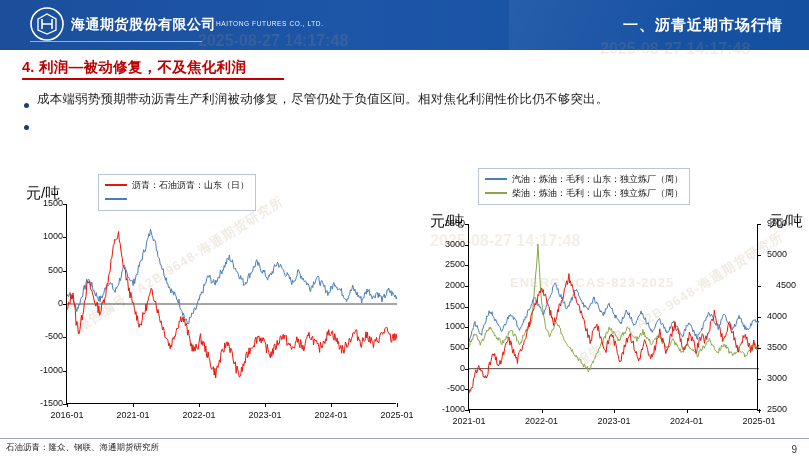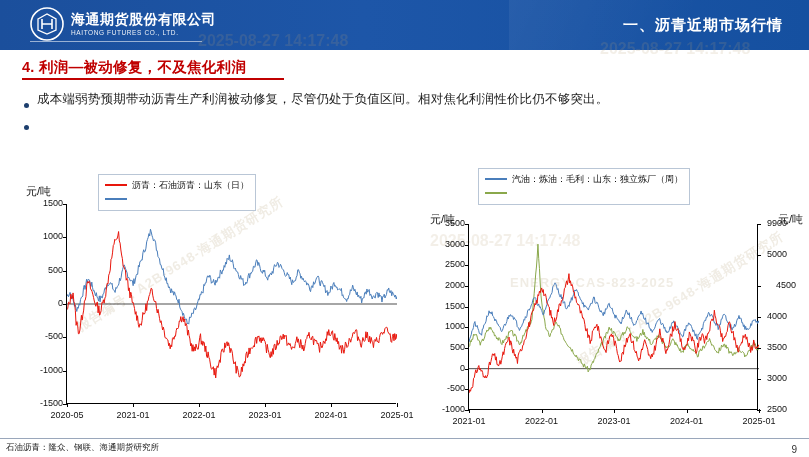--- a/index.html
+++ b/index.html
@@ -7,21 +7,21 @@
 
   
   .header{position:absolute;left:0;top:0;width:809px;height:50px;
     background:linear-gradient(90deg,#1b4f9c 0%,#1d56a8 45%,#1550a0 100%);
     overflow:hidden;}
   .header:after{content:"";position:absolute;right:0;top:0;width:300px;height:50px;
     background:linear-gradient(115deg,rgba(255,255,255,0.06) 0%,rgba(255,255,255,0.0) 60%);}
   .logo-wrap{position:absolute;left:30px;top:7px;display:flex;align-items:center;gap:7px;}
   .logo-mark{width:34px;height:34px;position:relative;}
   .logo-mark svg{display:block;}
-  .logo-text{display:flex;flex-direction:column;justify-content:center;}
+  .logo-text{display:flex;flex-direction:row;justify-content:center;align-items:center;}
   .logo-cn{color:#ffffff;font-size:14px;font-weight:bold;letter-spacing:0.5px;line-height:17px;}
   .logo-en{color:#ffffff;font-size:6.5px;letter-spacing:0.6px;line-height:10px;opacity:.92;}
   .logo-sep{position:absolute;left:30px;top:41px;width:172px;height:1px;background:rgba(255,255,255,.55);}
   .header-title{position:absolute;right:26px;top:16px;color:#ffffff;font-size:15px;font-weight:bold;letter-spacing:1px;}
 
   
   .sec-title{position:absolute;left:22px;top:58px;font-size:14.5px;font-weight:bold;color:#c00000;letter-spacing:.3px;}
   .sec-underline{position:absolute;left:22px;top:78px;width:262px;height:2px;background:#c00000;}
 
   
@@ -35,21 +35,21 @@
   .wm{position:absolute;color:rgba(182,160,120,.20);font-size:13px;font-weight:bold;pointer-events:none;white-space:nowrap;letter-spacing:1px;}
   .wm.r{transform:rotate(-32deg);}
   .wm2{position:absolute;color:rgba(182,160,120,.17);font-size:16px;font-weight:bold;pointer-events:none;white-space:nowrap;}
 
   
   .chart-box{position:absolute;background:transparent;}
   .legend{position:absolute;border:1px solid #b9c6d6;background:rgba(255,255,255,.85);padding:3px 6px 4px 6px;}
   .legend .row{display:flex;align-items:center;height:14px;white-space:nowrap;}
   .legend .swatch{width:22px;height:2px;margin-right:5px;flex:none;}
   .legend .lbl{font-size:9px;color:#111;}
-  .axis-unit{position:absolute;font-size:11px;color:#111;}
+  .axis-unit{position:absolute;font-size:15px;color:#111;}
   .ytick{position:absolute;font-size:9px;color:#111;text-align:right;}
   .xtick{position:absolute;font-size:9px;color:#111;text-align:center;}
   .plot{position:absolute;border-left:1px solid #000;border-bottom:1px solid #000;box-sizing:border-box;}
   .plot.right-axis{border-right:1px solid #000;}
   .plot svg{display:block;position:absolute;left:0;top:0;}
   .tick-l{position:absolute;left:-4px;width:4px;height:1px;background:#000;}
   .tick-r{position:absolute;right:-4px;width:4px;height:1px;background:#000;}
   .tick-b{position:absolute;bottom:-4px;width:1px;height:4px;background:#000;}
 
   
@@ -121,21 +121,21 @@
       <div class="ytick" style="left: -42px; width: 38px; top: 60.6667px;">500</div>
       <div class="tick-l" style="top: 100px;"></div>
       <div class="ytick" style="left: -42px; width: 38px; top: 94px;">0</div>
       <div class="tick-l" style="top: 133.333px;"></div>
       <div class="ytick" style="left: -42px; width: 38px; top: 127.333px;">-500</div>
       <div class="tick-l" style="top: 166.667px;"></div>
       <div class="ytick" style="left: -42px; width: 38px; top: 160.667px;">-1000</div>
       <div class="tick-l" style="top: 200px;"></div>
       <div class="ytick" style="left: -42px; width: 38px; top: 194px;">-1500</div>
       <div class="tick-b" style="left: 0px;"></div>
-      <div class="xtick" style="left: -26px; width: 52px; top: 206px;">2020-05</div>
+      <div class="xtick" style="left: -26px; width: 52px; top: 206px;">2016-01</div>
       <div class="tick-b" style="left: 66px;"></div>
       <div class="xtick" style="left: 40px; width: 52px; top: 206px;">2021-01</div>
       <div class="tick-b" style="left: 132px;"></div>
       <div class="xtick" style="left: 106px; width: 52px; top: 206px;">2022-01</div>
       <div class="tick-b" style="left: 198px;"></div>
       <div class="xtick" style="left: 172px; width: 52px; top: 206px;">2023-01</div>
       <div class="tick-b" style="left: 264px;"></div>
       <div class="xtick" style="left: 238px; width: 52px; top: 206px;">2024-01</div>
       <div class="tick-b" style="left: 330px;"></div>
       <div class="xtick" style="left: 304px; width: 52px; top: 206px;">2025-01</div>
@@ -143,20 +143,21 @@
 </div>
 
 <div class="chart-box" id="chart-right" style="left:420px;top:160px;width:385px;height:270px;">
   <div class="legend" style="left:58px;top:8px;">
     <div class="row">
       <span class="swatch" id="r0sw" style="background: rgb(74, 126, 187);"></span>
       <span class="lbl">汽油：炼油：毛利：山东：独立炼厂（周）</span>
     </div>
     <div class="row">
       <span class="swatch" id="r1sw" style="background: rgb(138, 168, 75);"></span>
+      <span class="lbl">柴油：炼油：毛利：山东：独立炼厂（周）</span>
     </div>
   </div>
   <div class="axis-unit" style="left:10px;top:52px;">元/吨</div>
   <div class="axis-unit" style="right:2px;top:52px;">元/吨</div>
   <div class="plot right-axis" id="plot-right" style="left:48px;top:64px;width:290px;height:186px;">
     <svg id="svg-right" width="290" height="186" viewBox="0 0 290 186" preserveAspectRatio="none">
         <line x1="0" x2="290" y1="144.66666666666669" y2="144.66666666666669" stroke="#000" stroke-width="0.7"></line>
         <polyline points="0.00,122.77 0.75,121.79 1.50,116.68 2.25,117.86 3.00,114.95 3.75,115.41 4.50,110.34 5.25,111.43 5.99,110.15 6.74,111.17 7.49,110.40 8.24,113.09 8.99,116.42 9.74,116.10 10.49,116.81 11.24,121.23 11.99,117.89 12.74,117.17 13.49,114.96 14.24,116.89 14.99,114.98 15.74,113.01 16.49,108.88 17.24,108.40 17.98,105.97 18.73,107.19 19.48,106.31 20.23,103.26 20.98,105.30 21.73,103.23 22.48,105.37 23.23,106.32 23.98,108.57 24.73,108.18 25.48,111.89 26.23,111.16 26.98,112.53 27.73,115.00 28.48,113.90 29.22,116.33 29.97,113.57 30.72,114.52 31.47,117.11 32.22,119.79 32.97,120.66 33.72,116.32 34.47,119.01 35.22,115.79 35.97,115.40 36.72,115.34 37.47,111.89 38.22,114.36 38.97,112.92 39.72,107.73 40.47,108.23 41.21,106.79 41.96,107.03 42.71,106.11 43.46,106.88 44.21,111.85 44.96,112.12 45.71,109.87 46.46,111.03 47.21,112.23 47.96,117.42 48.71,116.57 49.46,117.17 50.21,120.43 50.96,120.59 51.71,118.16 52.45,118.70 53.20,115.37 53.95,111.37 54.70,112.13 55.45,109.88 56.20,108.39 56.95,105.57 57.70,107.22 58.45,102.80 59.20,102.33 59.95,100.58 60.70,97.49 61.45,100.33 62.20,97.81 62.95,95.37 63.70,85.85 64.44,78.45 65.19,69.25 65.94,60.01 66.69,50.05 67.44,43.01 68.19,32.94 68.94,20.13 69.69,34.41 70.44,44.32 71.19,58.99 71.94,71.15 72.69,78.04 73.44,83.93 74.19,87.10 74.94,93.17 75.68,96.01 76.43,102.51 77.18,105.62 77.93,106.17 78.68,106.43 79.43,108.57 80.18,112.34 80.93,112.70 81.68,109.37 82.43,108.54 83.18,105.72 83.93,105.43 84.68,105.20 85.43,101.09 86.18,99.84 86.93,97.87 87.67,99.34 88.42,100.67 89.17,102.16 89.92,100.97 90.67,103.79 91.42,104.33 92.17,110.23 92.92,110.02 93.67,111.71 94.42,113.57 95.17,116.26 95.92,116.76 96.67,118.33 97.42,119.41 98.17,120.82 98.91,121.94 99.66,122.88 100.41,123.38 101.16,123.35 101.91,125.12 102.66,127.32 103.41,125.47 104.16,129.03 104.91,130.59 105.66,131.18 106.41,132.54 107.16,131.12 107.91,133.45 108.66,133.58 109.41,136.76 110.16,135.19 110.90,135.04 111.65,135.51 112.40,139.28 113.15,139.82 113.90,140.21 114.65,143.13 115.40,139.86 116.15,142.26 116.90,144.18 117.65,144.05 118.40,142.19 119.15,147.89 119.90,146.38 120.65,144.75 121.40,145.48 122.14,140.98 122.89,139.81 123.64,137.47 124.39,138.48 125.14,135.43 125.89,134.29 126.64,131.86 127.39,129.55 128.14,128.92 128.89,128.98 129.64,125.06 130.39,124.25 131.14,122.79 131.89,119.89 132.64,118.21 133.39,121.17 134.13,116.93 134.88,113.70 135.63,112.12 136.38,114.13 137.13,108.65 137.88,108.45 138.63,109.41 139.38,105.95 140.13,103.14 140.88,105.66 141.63,106.12 142.38,104.24 143.13,108.58 143.88,109.69 144.63,107.12 145.37,108.34 146.12,109.40 146.87,112.07 147.62,112.79 148.37,113.12 149.12,117.04 149.87,114.91 150.62,116.72 151.37,115.81 152.12,111.39 152.87,111.09 153.62,108.40 154.37,111.33 155.12,108.23 155.87,109.68 156.61,107.70 157.36,106.08 158.11,102.71 158.86,103.40 159.61,104.62 160.36,104.42 161.11,107.50 161.86,108.82 162.61,110.70 163.36,111.76 164.11,112.49 164.86,112.44 165.61,114.10 166.36,113.55 167.11,112.53 167.86,117.42 168.60,112.82 169.35,114.71 170.10,113.44 170.85,111.15 171.60,109.04 172.35,111.27 173.10,110.59 173.85,105.45 174.60,110.90 175.35,108.25 176.10,113.04 176.85,112.33 177.60,114.87 178.35,113.60 179.10,114.33 179.84,116.41 180.59,115.01 181.34,119.78 182.09,120.72 182.84,120.15 183.59,119.59 184.34,116.63 185.09,115.79 185.84,114.60 186.59,114.08 187.34,115.99 188.09,111.82 188.84,113.04 189.59,110.83 190.34,113.32 191.09,112.71 191.83,115.19 192.58,114.97 193.33,119.69 194.08,117.90 194.83,117.59 195.58,122.00 196.33,121.87 197.08,124.09 197.83,122.53 198.58,122.95 199.33,123.30 200.08,122.94 200.83,121.98 201.58,120.17 202.33,117.43 203.07,116.06 203.82,114.71 204.57,115.92 205.32,117.18 206.07,120.98 206.82,118.43 207.57,121.21 208.32,120.78 209.07,123.70 209.82,124.00 210.57,126.94 211.32,124.71 212.07,128.46 212.82,127.45 213.57,127.25 214.32,128.39 215.06,123.98 215.81,122.22 216.56,123.78 217.31,120.66 218.06,121.62 218.81,119.59 219.56,122.45 220.31,122.54 221.06,124.92 221.81,124.39 222.56,125.81 223.31,126.55 224.06,125.23 224.81,127.30 225.56,127.36 226.30,127.88 227.05,129.91 227.80,130.24 228.55,133.16 229.30,132.39 230.05,126.94 230.80,127.02 231.55,124.83 232.30,126.55 233.05,126.40 233.80,122.10 234.55,122.03 235.30,124.27 236.05,122.13 236.80,121.24 237.55,118.57 238.29,117.91 239.04,117.16 239.79,117.16 240.54,114.39 241.29,116.81 242.04,119.20 242.79,121.48 243.54,121.01 244.29,121.39 245.04,123.08 245.79,125.65 246.54,126.62 247.29,127.03 248.04,128.64 248.79,127.87 249.53,129.20 250.28,123.79 251.03,126.79 251.78,125.46 252.53,121.01 253.28,122.55 254.03,122.83 254.78,120.32 255.53,120.11 256.28,123.39 257.03,120.87 257.78,124.44 258.53,122.99 259.28,124.34 260.03,129.33 260.78,127.42 261.52,128.63 262.27,127.75 263.02,129.66 263.77,131.71 264.52,130.46 265.27,128.47 266.02,130.24 266.77,128.36 267.52,128.80 268.27,128.38 269.02,123.51 269.77,125.70 270.52,126.11 271.27,127.91 272.02,128.27 272.76,128.40 273.51,127.49 274.26,128.22 275.01,129.05 275.76,133.01 276.51,131.36 277.26,131.77 278.01,131.24 278.76,128.58 279.51,126.66 280.26,126.31 281.01,126.92 281.76,123.62 282.51,121.12 283.26,124.30 284.01,120.59 284.75,118.56 285.50,120.73 286.25,119.65 287.00,122.76 287.75,126.13 288.50,125.53 289.25,123.39 290.00,126.23" fill="none" stroke="#8aa84b" stroke-width="1" vector-effect="non-scaling-stroke"></polyline>
         <polyline points="0.00,117.97 0.74,114.84 1.48,112.83 2.23,110.75 2.97,106.52 3.71,105.93 4.45,103.41 5.19,99.04 5.93,97.54 6.68,102.44 7.42,102.52 8.16,101.38 8.90,104.45 9.64,106.33 10.38,109.51 11.13,110.06 11.87,109.73 12.61,111.28 13.35,105.00 14.09,104.78 14.83,101.00 15.58,100.22 16.32,99.22 17.06,97.17 17.80,91.81 18.54,92.53 19.28,91.43 20.03,86.78 20.77,89.16 21.51,88.21 22.25,90.10 22.99,87.76 23.73,91.96 24.48,92.67 25.22,94.44 25.96,97.00 26.70,95.33 27.44,96.68 28.18,99.71 28.93,99.92 29.67,101.83 30.41,102.46 31.15,103.35 31.89,106.27 32.63,107.64 33.38,106.46 34.12,104.31 34.86,101.49 35.60,100.13 36.34,101.43 37.08,99.63 37.83,97.40 38.57,93.20 39.31,95.02 40.05,91.24 40.79,92.41 41.53,90.57 42.28,92.07 43.02,92.25 43.76,91.94 44.50,95.47 45.24,93.56 45.98,95.33 46.73,95.75 47.47,97.14 48.21,102.79 48.95,103.55 49.69,103.95 50.43,106.47 51.18,104.71 51.92,102.91 52.66,102.45 53.40,99.96 54.14,99.09 54.88,95.48 55.63,96.22 56.37,92.59 57.11,93.72 57.85,92.35 58.59,86.94 59.34,85.50 60.08,86.29 60.82,85.02 61.56,83.62 62.30,80.93 63.04,79.80 63.79,76.11 64.53,74.20 65.27,74.18 66.01,73.40 66.75,74.17 67.49,78.80 68.24,80.96 68.98,81.66 69.72,79.92 70.46,83.20 71.20,82.61 71.94,84.87 72.69,86.41 73.43,88.81 74.17,91.08 74.91,89.88 75.65,86.00 76.39,85.62 77.14,82.95 77.88,80.69 78.62,77.27 79.36,75.76 80.10,74.42 80.84,73.90 81.59,71.20 82.33,70.09 83.07,68.48 83.81,62.76 84.55,61.71 85.29,60.48 86.04,58.81 86.78,59.72 87.52,62.41 88.26,65.54 89.00,64.62 89.74,69.11 90.49,71.60 91.23,73.12 91.97,70.45 92.71,74.92 93.45,73.22 94.19,79.24 94.94,78.39 95.68,77.75 96.42,83.49 97.16,84.89 97.90,84.63 98.64,83.00 99.39,81.22 100.13,82.49 100.87,77.57 101.61,78.31 102.35,73.62 103.09,76.28 103.84,72.24 104.58,70.82 105.32,67.14 106.06,65.92 106.80,67.06 107.54,65.56 108.29,67.38 109.03,68.04 109.77,72.05 110.51,72.51 111.25,74.89 111.99,75.98 112.74,77.17 113.48,80.05 114.22,78.67 114.96,83.22 115.70,80.96 116.45,82.51 117.19,82.60 117.93,83.92 118.67,84.91 119.41,86.05 120.15,83.23 120.90,82.06 121.64,79.53 122.38,79.42 123.12,79.63 123.86,76.05 124.60,73.00 125.35,73.18 126.09,78.71 126.83,79.58 127.57,78.11 128.31,78.42 129.05,80.46 129.80,83.78 130.54,85.93 131.28,87.92 132.02,86.56 132.76,88.21 133.50,89.47 134.25,91.74 134.99,87.95 135.73,90.17 136.47,84.73 137.21,85.16 137.95,84.76 138.70,81.96 139.44,79.83 140.18,79.21 140.92,83.14 141.66,83.64 142.40,84.49 143.15,84.12 143.89,87.81 144.63,89.96 145.37,90.69 146.11,94.19 146.85,90.96 147.60,93.25 148.34,94.72 149.08,95.87 149.82,96.23 150.56,98.30 151.30,98.16 152.05,99.94 152.79,97.69 153.53,93.00 154.27,94.78 155.01,93.41 155.75,91.01 156.50,88.80 157.24,85.97 157.98,87.77 158.72,90.07 159.46,90.97 160.20,88.73 160.95,94.45 161.69,94.68 162.43,93.19 163.17,97.81 163.91,98.94 164.65,101.44 165.40,100.45 166.14,100.68 166.88,99.45 167.62,96.71 168.36,96.05 169.10,92.99 169.85,92.04 170.59,90.74 171.33,90.12 172.07,86.97 172.81,90.23 173.55,88.98 174.30,92.14 175.04,95.04 175.78,95.37 176.52,93.81 177.26,99.48 178.01,100.18 178.75,98.80 179.49,98.91 180.23,103.73 180.97,104.01 181.71,106.64 182.46,105.50 183.20,108.40 183.94,106.26 184.68,105.80 185.42,104.74 186.16,102.82 186.91,99.98 187.65,98.51 188.39,97.06 189.13,96.10 189.87,95.19 190.61,94.44 191.36,97.26 192.10,100.45 192.84,100.44 193.58,99.33 194.32,100.56 195.06,104.42 195.81,103.13 196.55,107.29 197.29,106.69 198.03,108.98 198.77,107.63 199.51,108.08 200.26,106.22 201.00,102.71 201.74,104.45 202.48,100.34 203.22,98.21 203.96,98.90 204.71,96.82 205.45,99.62 206.19,99.50 206.93,101.33 207.67,102.48 208.41,102.10 209.16,105.10 209.90,106.08 210.64,107.54 211.38,109.98 212.12,110.73 212.86,111.17 213.61,112.88 214.35,112.28 215.09,107.29 215.83,105.00 216.57,106.62 217.31,101.40 218.06,101.96 218.80,101.79 219.54,98.97 220.28,99.31 221.02,100.90 221.76,100.71 222.51,102.53 223.25,104.77 223.99,107.77 224.73,105.93 225.47,109.28 226.21,112.08 226.96,109.82 227.70,114.73 228.44,115.51 229.18,110.07 229.92,110.47 230.66,109.28 231.41,107.52 232.15,106.95 232.89,104.02 233.63,105.24 234.37,99.72 235.12,97.66 235.86,96.23 236.60,96.64 237.34,93.11 238.08,93.29 238.82,90.67 239.57,88.30 240.31,89.40 241.05,92.26 241.79,91.28 242.53,90.24 243.27,92.01 244.02,92.97 244.76,96.95 245.50,99.10 246.24,99.14 246.98,101.46 247.72,98.96 248.47,100.20 249.21,105.64 249.95,102.36 250.69,100.37 251.43,100.71 252.17,95.22 252.92,95.21 253.66,92.34 254.40,90.57 255.14,90.20 255.88,90.98 256.62,91.52 257.37,95.99 258.11,97.13 258.85,98.89 259.59,98.82 260.33,100.16 261.07,103.58 261.82,100.56 262.56,105.34 263.30,105.90 264.04,103.07 264.78,103.58 265.52,100.18 266.27,102.53 267.01,100.65 267.75,96.84 268.49,94.70 269.23,94.70 269.97,91.45 270.72,94.97 271.46,93.80 272.20,94.65 272.94,98.91 273.68,98.76 274.42,102.61 275.17,100.82 275.91,105.46 276.65,102.32 277.39,105.99 278.13,104.27 278.87,105.55 279.62,105.31 280.36,104.41 281.10,103.52 281.84,99.61 282.58,101.43 283.32,96.96 284.07,96.96 284.81,95.84 285.55,96.30 286.29,95.49 287.03,98.29 287.77,97.09 288.52,99.43 289.26,96.89 290.00,98.94" fill="none" stroke="#4a7ebb" stroke-width="1" vector-effect="non-scaling-stroke"></polyline>
         <polyline points="0.00,169.06 0.76,165.79 1.51,167.27 2.27,163.83 3.03,164.00 3.79,162.70 4.54,154.32 5.30,153.66 6.06,148.94 6.81,145.72 7.57,148.94 8.33,147.73 9.09,143.17 9.84,141.51 10.60,145.80 11.36,144.57 12.11,147.25 12.87,146.30 13.63,148.42 14.39,153.17 15.14,152.38 15.90,153.99 16.66,151.59 17.42,154.02 18.17,152.50 18.93,150.31 19.69,141.82 20.44,137.96 21.20,141.00 21.96,137.37 22.72,133.51 23.47,129.91 24.23,130.02 24.99,131.62 25.74,129.51 26.50,136.11 27.26,132.79 28.02,140.61 28.77,140.65 29.53,142.03 30.29,139.86 31.04,136.41 31.80,140.19 32.56,136.47 33.32,132.27 34.07,127.78 34.83,130.63 35.59,124.57 36.34,121.43 37.10,118.98 37.86,118.01 38.62,117.78 39.37,114.30 40.13,113.10 40.89,121.23 41.64,116.78 42.40,118.43 43.16,125.32 43.92,129.12 44.67,125.20 45.43,131.66 46.19,130.27 46.95,134.24 47.70,132.99 48.46,139.53 49.22,131.05 49.97,128.61 50.73,127.33 51.49,125.27 52.25,127.10 53.00,126.11 53.76,121.30 54.52,120.89 55.27,116.41 56.03,115.78 56.79,114.71 57.55,110.98 58.30,105.36 59.06,105.19 59.82,98.40 60.57,102.79 61.33,97.03 62.09,91.44 62.85,88.60 63.60,86.87 64.36,86.74 65.12,83.60 65.87,79.42 66.63,80.94 67.39,76.39 68.15,79.38 68.90,70.67 69.66,71.65 70.42,67.26 71.17,68.71 71.93,66.04 72.69,63.89 73.45,68.29 74.20,65.50 74.96,71.81 75.72,70.69 76.48,70.07 77.23,73.70 77.99,79.38 78.75,79.81 79.50,82.33 80.26,82.93 81.02,91.35 81.78,86.27 82.53,94.12 83.29,93.29 84.05,98.29 84.80,101.52 85.56,93.74 86.32,97.67 87.08,95.89 87.83,92.73 88.59,85.70 89.35,87.81 90.10,80.11 90.86,79.80 91.62,81.98 92.38,76.68 93.13,76.60 93.89,75.06 94.65,71.03 95.40,64.69 96.16,63.68 96.92,59.81 97.68,56.83 98.43,60.60 99.19,55.76 99.95,49.66 100.70,59.05 101.46,56.78 102.22,61.83 102.98,60.34 103.73,62.92 104.49,67.97 105.25,67.90 106.01,74.23 106.76,72.79 107.52,78.40 108.28,79.28 109.03,80.99 109.79,80.41 110.55,82.79 111.31,89.20 112.06,86.69 112.82,89.45 113.58,94.08 114.33,93.89 115.09,95.91 115.85,100.32 116.61,106.70 117.36,106.86 118.12,104.56 118.88,113.70 119.63,110.89 120.39,111.50 121.15,119.61 121.91,116.11 122.66,116.56 123.42,107.11 124.18,106.45 124.93,104.89 125.69,102.91 126.45,103.97 127.21,101.97 127.96,100.25 128.72,106.56 129.48,102.28 130.23,108.47 130.99,114.26 131.75,112.67 132.51,114.92 133.26,119.08 134.02,121.75 134.78,124.30 135.54,125.70 136.29,126.14 137.05,128.59 137.81,121.47 138.56,116.60 139.32,119.81 140.08,115.75 140.84,111.78 141.59,111.93 142.35,109.82 143.11,112.97 143.86,110.91 144.62,114.28 145.38,121.46 146.14,116.80 146.89,119.88 147.65,124.60 148.41,129.65 149.16,131.32 149.92,135.15 150.68,138.04 151.44,137.17 152.19,137.04 152.95,129.31 153.71,128.21 154.46,130.31 155.22,120.88 155.98,123.06 156.74,120.92 157.49,114.03 158.25,118.38 159.01,113.56 159.77,113.47 160.52,110.81 161.28,109.53 162.04,117.08 162.79,119.00 163.55,118.17 164.31,116.85 165.07,125.65 165.82,126.84 166.58,128.95 167.34,127.38 168.09,132.16 168.85,133.90 169.61,136.97 170.37,134.19 171.12,135.18 171.88,129.05 172.64,124.93 173.39,126.00 174.15,122.26 174.91,118.38 175.67,115.71 176.42,117.90 177.18,120.47 177.94,122.98 178.69,125.33 179.45,131.26 180.21,130.50 180.97,131.88 181.72,134.68 182.48,130.24 183.24,132.95 183.99,129.54 184.75,130.33 185.51,121.78 186.27,126.43 187.02,120.59 187.78,115.78 188.54,113.95 189.30,113.78 190.05,111.58 190.81,104.83 191.57,111.19 192.32,115.14 193.08,117.75 193.84,114.12 194.60,118.44 195.35,119.27 196.11,126.01 196.87,129.60 197.62,125.56 198.38,126.17 199.14,123.24 199.90,120.55 200.65,115.87 201.41,109.97 202.17,110.19 202.92,112.53 203.68,102.53 204.44,107.23 205.20,104.73 205.95,97.57 206.71,104.92 207.47,106.47 208.22,105.68 208.98,104.53 209.74,109.75 210.50,109.56 211.25,117.60 212.01,114.61 212.77,121.97 213.52,124.63 214.28,125.76 215.04,123.43 215.80,125.70 216.55,122.48 217.31,120.80 218.07,120.84 218.83,114.12 219.58,116.63 220.34,107.94 221.10,110.03 221.85,112.20 222.61,117.12 223.37,112.75 224.13,116.86 224.88,116.20 225.64,121.08 226.40,126.02 227.15,129.39 227.91,127.02 228.67,118.96 229.43,123.28 230.18,114.50 230.94,113.09 231.70,116.52 232.45,113.64 233.21,109.70 233.97,110.40 234.73,114.27 235.48,119.38 236.24,114.27 237.00,111.77 237.75,115.53 238.51,109.58 239.27,109.63 240.03,107.49 240.78,106.92 241.54,97.65 242.30,96.56 243.05,94.88 243.81,96.66 244.57,95.50 245.33,86.22 246.08,91.83 246.84,94.14 247.60,99.58 248.36,100.57 249.11,100.57 249.87,101.55 250.63,102.17 251.38,106.80 252.14,112.93 252.90,109.39 253.66,117.53 254.41,114.26 255.17,114.21 255.93,112.04 256.68,112.41 257.44,108.63 258.20,107.73 258.96,101.84 259.71,98.59 260.47,97.85 261.23,99.97 261.98,106.15 262.74,109.10 263.50,108.09 264.26,107.19 265.01,116.11 265.77,113.55 266.53,117.87 267.28,123.60 268.04,121.04 268.80,126.79 269.56,128.18 270.31,122.55 271.07,121.27 271.83,120.63 272.58,118.14 273.34,118.73 274.10,111.53 274.86,113.75 275.61,112.40 276.37,110.24 277.13,115.31 277.89,112.88 278.64,118.04 279.40,122.90 280.16,118.97 280.91,122.27 281.67,128.48 282.43,122.68 283.19,126.40 283.94,122.82 284.70,115.98 285.46,119.48 286.21,124.26 286.97,124.50 287.73,122.79 288.49,124.01 289.24,122.11 290.00,120.57" fill="none" stroke="#e8160c" stroke-width="1" vector-effect="non-scaling-stroke"></polyline>

